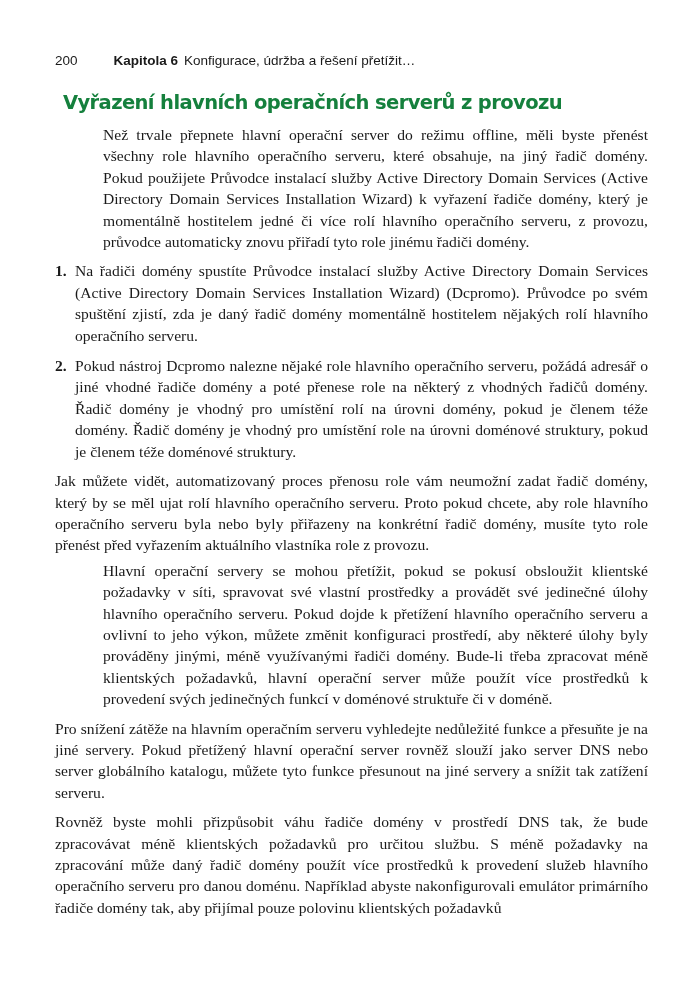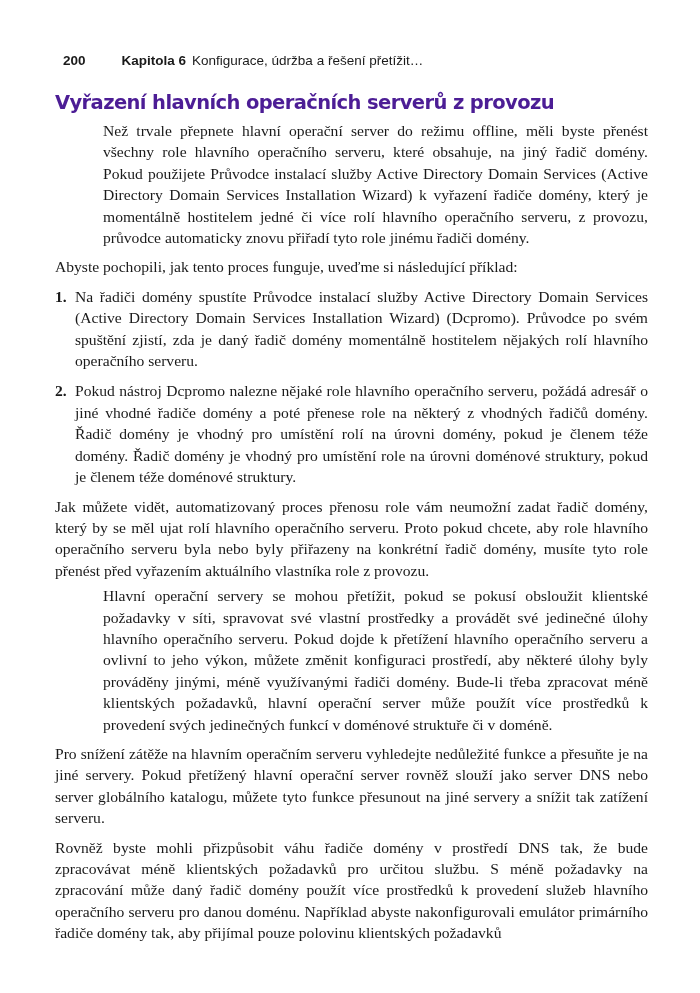--- a/index.html
+++ b/index.html
@@ -1,42 +1,41 @@
 <!DOCTYPE html>
 <html><head>
 <meta charset="utf-8">
 <style>
   html, body { margin: 0; padding: 0; background: #ffffff; }
   body { width: 700px; height: 993px; position: relative; overflow: hidden; }
   .page { position: absolute; left: 55px; top: 52px; width: 593px; color: #1a1a1a; }
   .running-head { font-family: "Liberation Sans", sans-serif; font-size: 13.5px; height: 18px; line-height: 18px; white-space: nowrap; }
-  .running-head .pnum { font-weight: bold; margin-right: 18px; margin-left: 8px; }
+  .running-head .pnum { font-weight: normal; margin-right: 18px; }
   .running-head .chap { font-weight: bold; margin-right: 6px; padding-left: 18px; }
-  h2 { font-family: "DejaVu Sans", sans-serif; font-weight: bold; font-size: 19.5px; letter-spacing: -0.6px; margin: 0; color: #4c1d95; line-height: 26px; }
+  h2 { font-family: "DejaVu Sans", sans-serif; font-weight: bold; font-size: 19.5px; letter-spacing: -0.6px; margin: 8px; color: #15803d; line-height: 26px; }
   .h2a { margin-top: 20px; }
   .h2b { margin-top: 14px; }
   p, .li-text { font-family: "Liberation Serif", serif; font-size: 15.6px; line-height: 21.4px; text-align: justify; margin: 0; }
   .p1 { margin-top: 4px; margin-left: 48px; }
   .gap { margin-top: 8px; }
   ol { list-style: none; margin: 8px 0 0 0; padding: 0; }
   ol li { position: relative; padding-left: 20px; }
   ol li + li { margin-top: 9px; }
   .li-num { position: absolute; left: 0; top: 0; font-family: "Liberation Serif", serif; font-weight: bold; font-size: 15.6px; line-height: 21.4px; }
 </style>
 </head>
 <body>
 
 <div class="page">
   <div class="running-head">
     <span class="pnum">200</span><span class="chap">Kapitola 6</span><span>Konfigurace, údržba a řešení přetížit…</span>
   </div>
 
   <h2 class="h2a">Vyřazení hlavních operačních serverů z provozu</h2>
   <p class="p1">Než trvale přepnete hlavní operační server do režimu offline, měli byste přenést všechny role hlavního operačního serveru, které obsahuje, na jiný řadič domény. Pokud použijete Průvodce instalací služby Active Directory Domain Services (Active Directory Domain Services Installation Wizard) k vyřazení řadiče domény, který je momentálně hostitelem jedné či více rolí hlavního operačního serveru, z provozu, průvodce automaticky znovu přiřadí tyto role jinému řadiči domény.</p>
-  <p class="gap">Abyste pochopili, jak tento proces funguje, uveďme si následující příklad:</p>
   <ol>
     <li>
       <span class="li-num">1.</span>
       <div class="li-text">Na řadiči domény spustíte Průvodce instalací služby Active Directory Domain Services (Active Directory Domain Services Installation Wizard) (Dcpromo). Průvodce po svém spuštění zjistí, zda je daný řadič domény momentálně hostitelem nějakých rolí hlavního operačního serveru.</div>
     </li>
     <li>
       <span class="li-num">2.</span>
       <div class="li-text">Pokud nástroj Dcpromo nalezne nějaké role hlavního operačního serveru, požádá adresář o jiné vhodné řadiče domény a poté přenese role na některý z vhodných řadičů domény. Řadič domény je vhodný pro umístění rolí na úrovni domény, pokud je členem téže domény. Řadič domény je vhodný pro umístění role na úrovni doménové struktury, pokud je členem téže doménové struktury.</div>
     </li>
   </ol>

